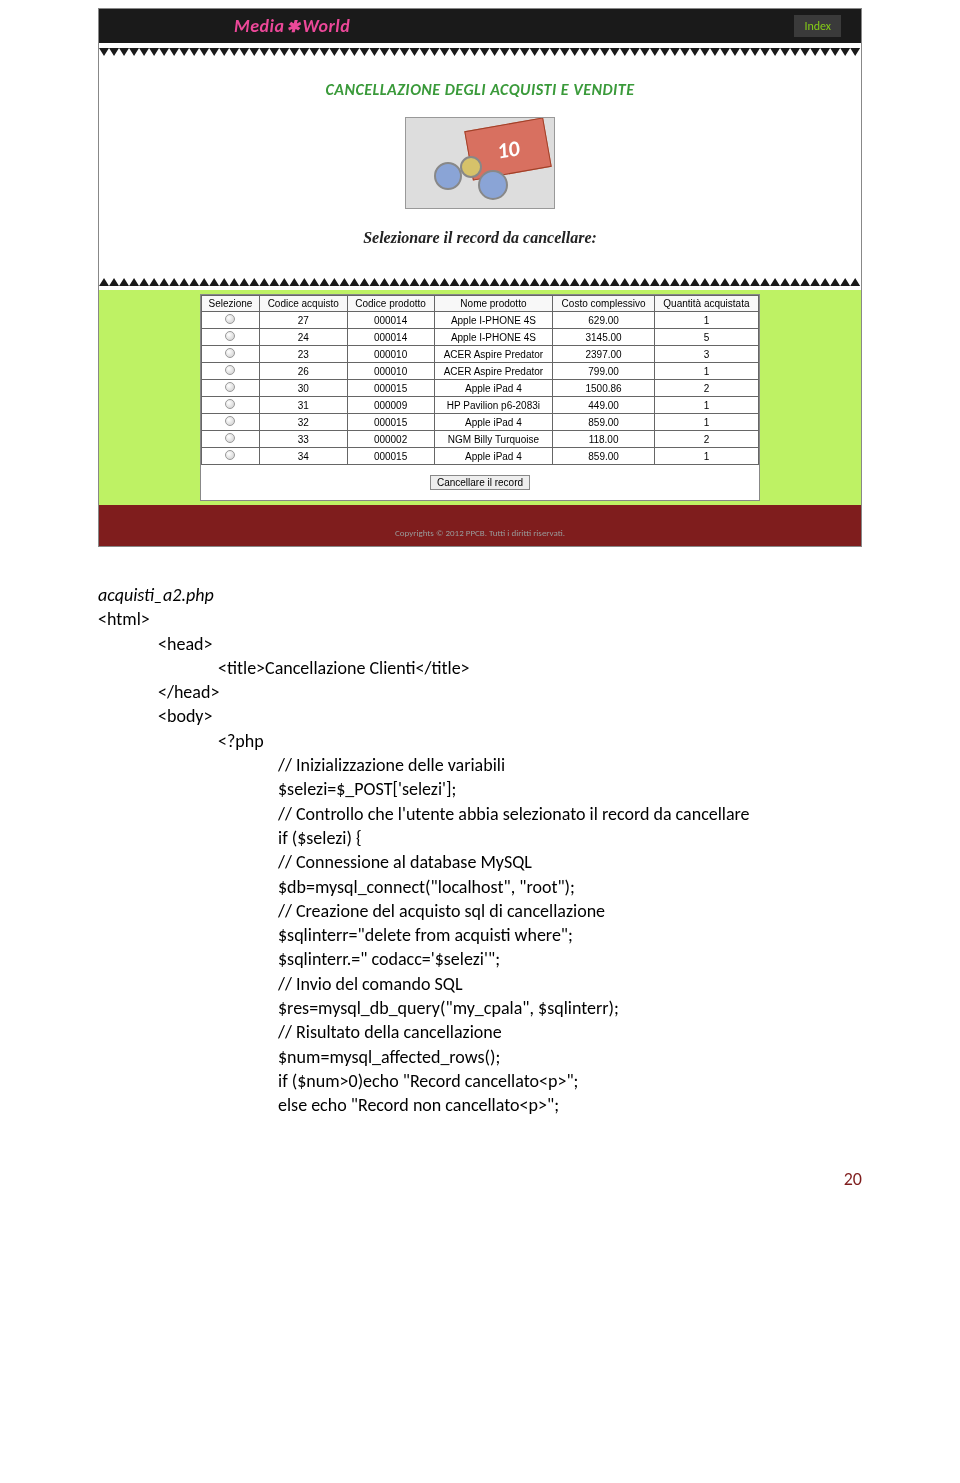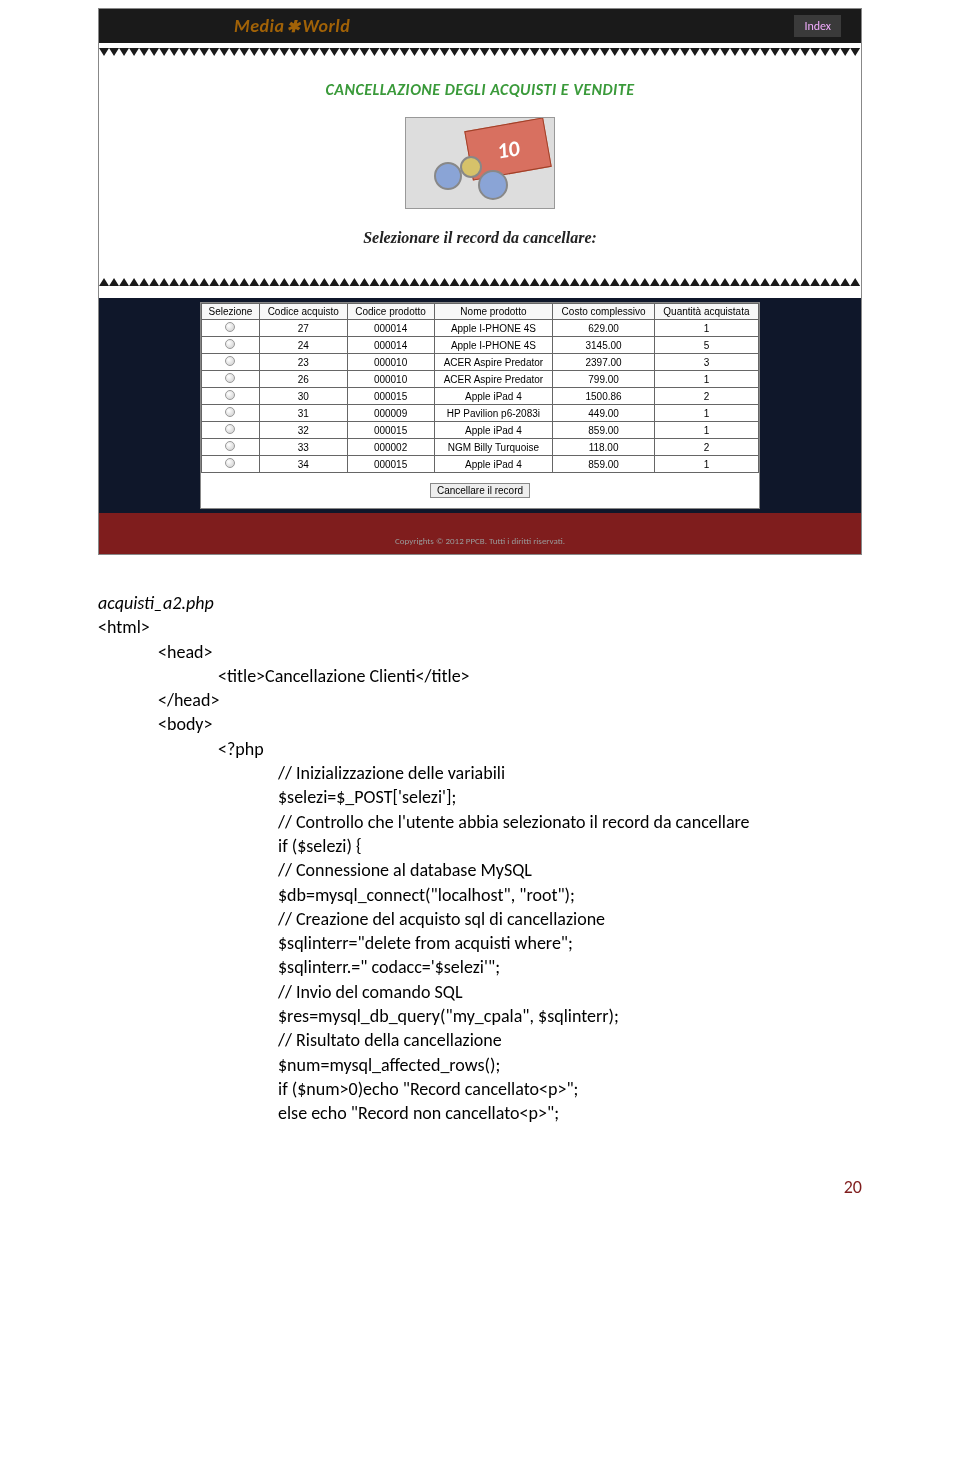--- a/index.html
+++ b/index.html
@@ -5,36 +5,36 @@
   * { box-sizing: border-box; margin: 0; padding: 0; }
   body { font-family: Calibri, Arial, sans-serif; background: #fff; width: 960px; margin: 0 auto; }
   
   .page { padding: 0 0 40px 0; }
   
   
   .screenshot-wrap { border: 1px solid #888; margin: 8px 98px 0 98px; padding: 0; }
   
   .topbar { background: #1a1a1a; height: 34px; display: flex; align-items: center; justify-content: space-between; padding: 0 20px; position: relative; }
   .logo-area { display: flex; align-items: center; margin-left: 115px; }
-  .logo-text { color: #a16207; font-style: italic; font-weight: bold; font-size: 18px; letter-spacing: 0.5px; display: flex; align-items: center; text-align: right; }
+  .logo-text { color: #ec4899; font-style: italic; font-weight: bold; font-size: 18px; letter-spacing: 0.5px; display: flex; align-items: center; text-align: right; }
   .logo-asterisk { margin: 0 2px; font-size: 16px; }
-  .index-btn { background: #3a3a3a; color: #f0abfc; font-size: 12px; padding: 4px 10px; }
+  .index-btn { background: #3a3a3a; color: #84cc16; font-size: 12px; padding: 4px 10px; }
   
   .inner-content { background: #fff; text-align: center; padding: 18px 0 12px; font-style: italic; }
   .inner-title { color: #3a9a3a; font-weight: bold; font-size: 16px; letter-spacing: 0.5px; margin-bottom: 18px; }
   .money-img { width: 150px; height: 92px; margin: 0 auto 20px; background: #ddd; border: 1px solid #999; position: relative; overflow: hidden; }
   .money-img .note { position:absolute; right:6px; top:6px; width:80px; height:50px; background:#d87060; border:1px solid #a04028; transform: rotate(-10deg); display:flex; align-items:center; justify-content:center; color:#fff; font-size:22px; font-weight:bold;}
   .money-img .coin { position:absolute; border-radius:50%; border:2px solid #888; }
   .money-img .c1 { left:28px; bottom:18px; width:28px; height:28px; background:#8aa4d6; }
   .money-img .c2 { left:72px; bottom:8px; width:30px; height:30px; background:#8aa4d6; }
   .money-img .c3 { left:54px; bottom:30px; width:22px; height:22px; background:#d6c26a; }
   
   .subtitle { font-family: "Times New Roman", serif; font-weight: bold; font-size: 16px; color: #222; margin-bottom: 12px; }
   
-  .dark-band { background: #0f172a; padding: 0; position: relative; margin-top: 8px; }
+  .dark-band { background: #bef264; padding: 0; position: relative; }
   
   .table-box { background: #fff; margin: 0 auto; width: 560px; border: 1px solid #888; }
   table.data { width: 100%; border-collapse: collapse; font-size: 10px; font-family: Verdana, Arial, sans-serif; }
   table.data th, table.data td { border: 1px solid #666; padding: 2px 4px; text-align: center; }
   table.data th { font-weight: normal; background: #f8f8f8; }
   .radio { width:10px; height:10px; border-radius:50%; border:1px solid #999; background: radial-gradient(circle at 35% 35%, #fff, #ccc); display:inline-block; }
   
   .cancel-btn-row { text-align: center; padding: 6px 12px 10px; background:#fff; }
   .cancel-btn { font-size: 10px; padding: 1px 6px; border: 1px solid #888; background: #eee; font-family: Verdana, Arial, sans-serif; }
   

